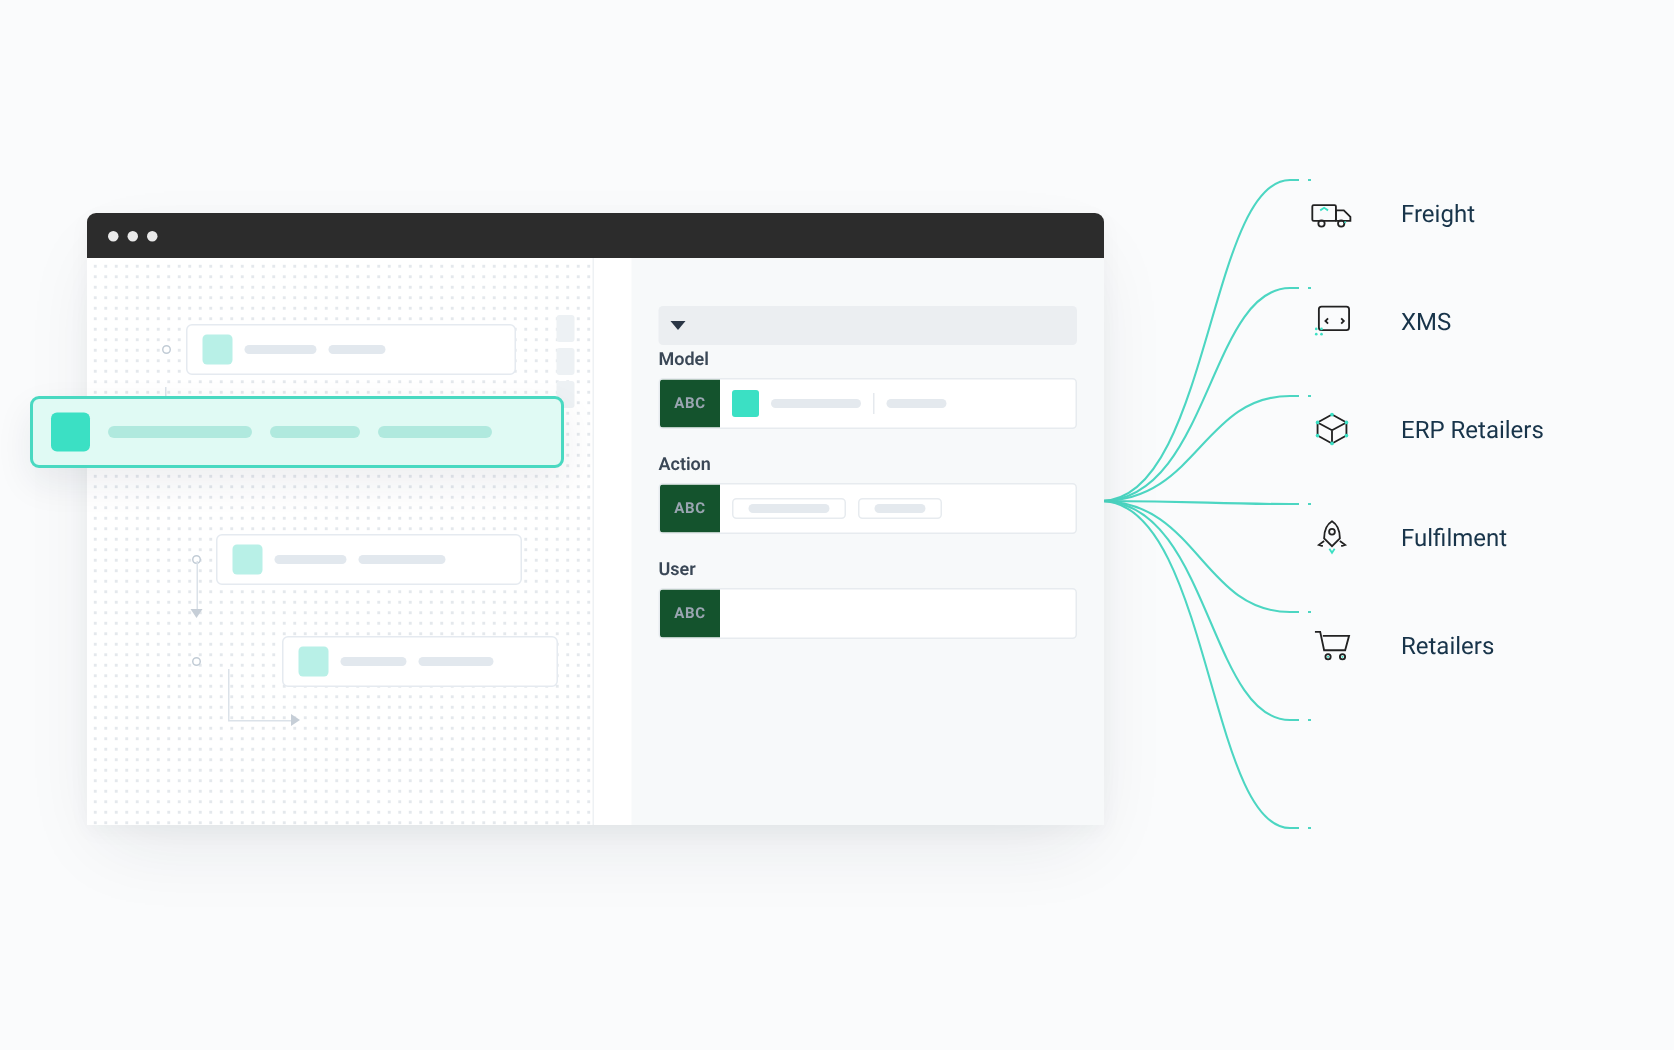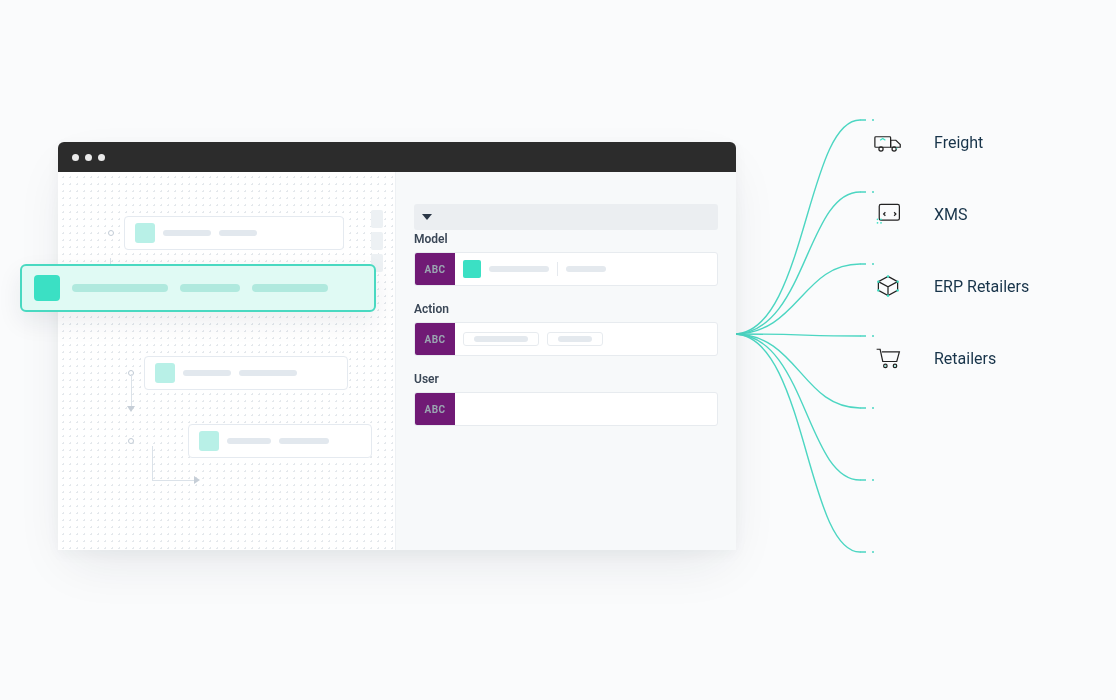--- a/index.html
+++ b/index.html
@@ -40,20 +40,21 @@
   .dot {
     width: 7px; height: 7px;
     border-radius: 50%;
     background: #fff;
     margin-right: 6px;
     opacity: .9;
   }
   .panes {
     display: flex;
     height: calc(100% - 30px);
+    gap: 25px;
   }
   .pane-left {
     width: 338px;
     background: #fff;
     position: relative;
     border-right: 1px solid #eef1f4;
   }
   .dotsbg {
     position: absolute; inset: 0;
     background-image: radial-gradient(circle, #e4e8ec 1px, transparent 1px);
@@ -148,21 +149,21 @@
   .input-row {
     display: flex; gap: 0;
     height: 34px;
     border: 1px solid #e7ebef;
     border-radius: 3px;
     overflow: hidden;
     background: #fff;
   }
   .type-badge {
     width: 40px;
-    background: #701a75;
+    background: #14532d;
     display: flex; align-items: center; justify-content: center;
     font-size: 10px; font-weight: 700; color: #9aa5b1;
     letter-spacing: .5px;
   }
   .input-body {
     flex: 1; display:flex; align-items:center; padding: 0 8px; gap: 8px;
   }
   .teal-sq { width: 18px; height: 18px; border-radius: 2px; background: #3be0c4; }
   .gray-ln { height: 6px; border-radius: 3px; background: #e4e9ee; }
   .chip {
@@ -371,20 +372,31 @@
           <circle cx="5" cy="9" r="1.4" fill="#3be0c4" stroke="none"></circle>
           <circle cx="27" cy="9" r="1.4" fill="#3be0c4" stroke="none"></circle>
           <circle cx="5" cy="19" r="1.4" fill="#3be0c4" stroke="none"></circle>
           <circle cx="27" cy="19" r="1.4" fill="#3be0c4" stroke="none"></circle>
           <circle cx="16" cy="25" r="1.4" fill="#3be0c4" stroke="none"></circle>
         </svg>
       </span>
       <span class="dest-label">ERP Retailers</span>
     </div>
 
+    <div class="dest-item">
+      <span class="dest-icon">
+        <svg viewBox="0 0 32 28" fill="none" stroke="#222" stroke-width="1.4">
+          <path d="M16 2c5 3 6 8 6 13l-6 6-6-6c0-5 1-10 6-13z"></path>
+          <circle cx="16" cy="10" r="2.2"></circle>
+          <path d="M10 17l-4 3 3 1 M22 17l4 3-3 1"></path>
+          <path d="M14 23l2 3 2-3" stroke="#3be0c4"></path>
+        </svg>
+      </span>
+      <span class="dest-label">Fulfilment</span>
+    </div>
 
 
 
     <div class="dest-item">
       <span class="dest-icon">
         <svg viewBox="0 0 32 28" fill="none" stroke="#222" stroke-width="1.4">
           <path d="M3 4h4l3 14h16l3-11H9"></path>
           <circle cx="13" cy="23" r="2"></circle>
           <circle cx="24" cy="23" r="2"></circle>
           <circle cx="13" cy="23" r="0.8" fill="#3be0c4" stroke="none"></circle>

